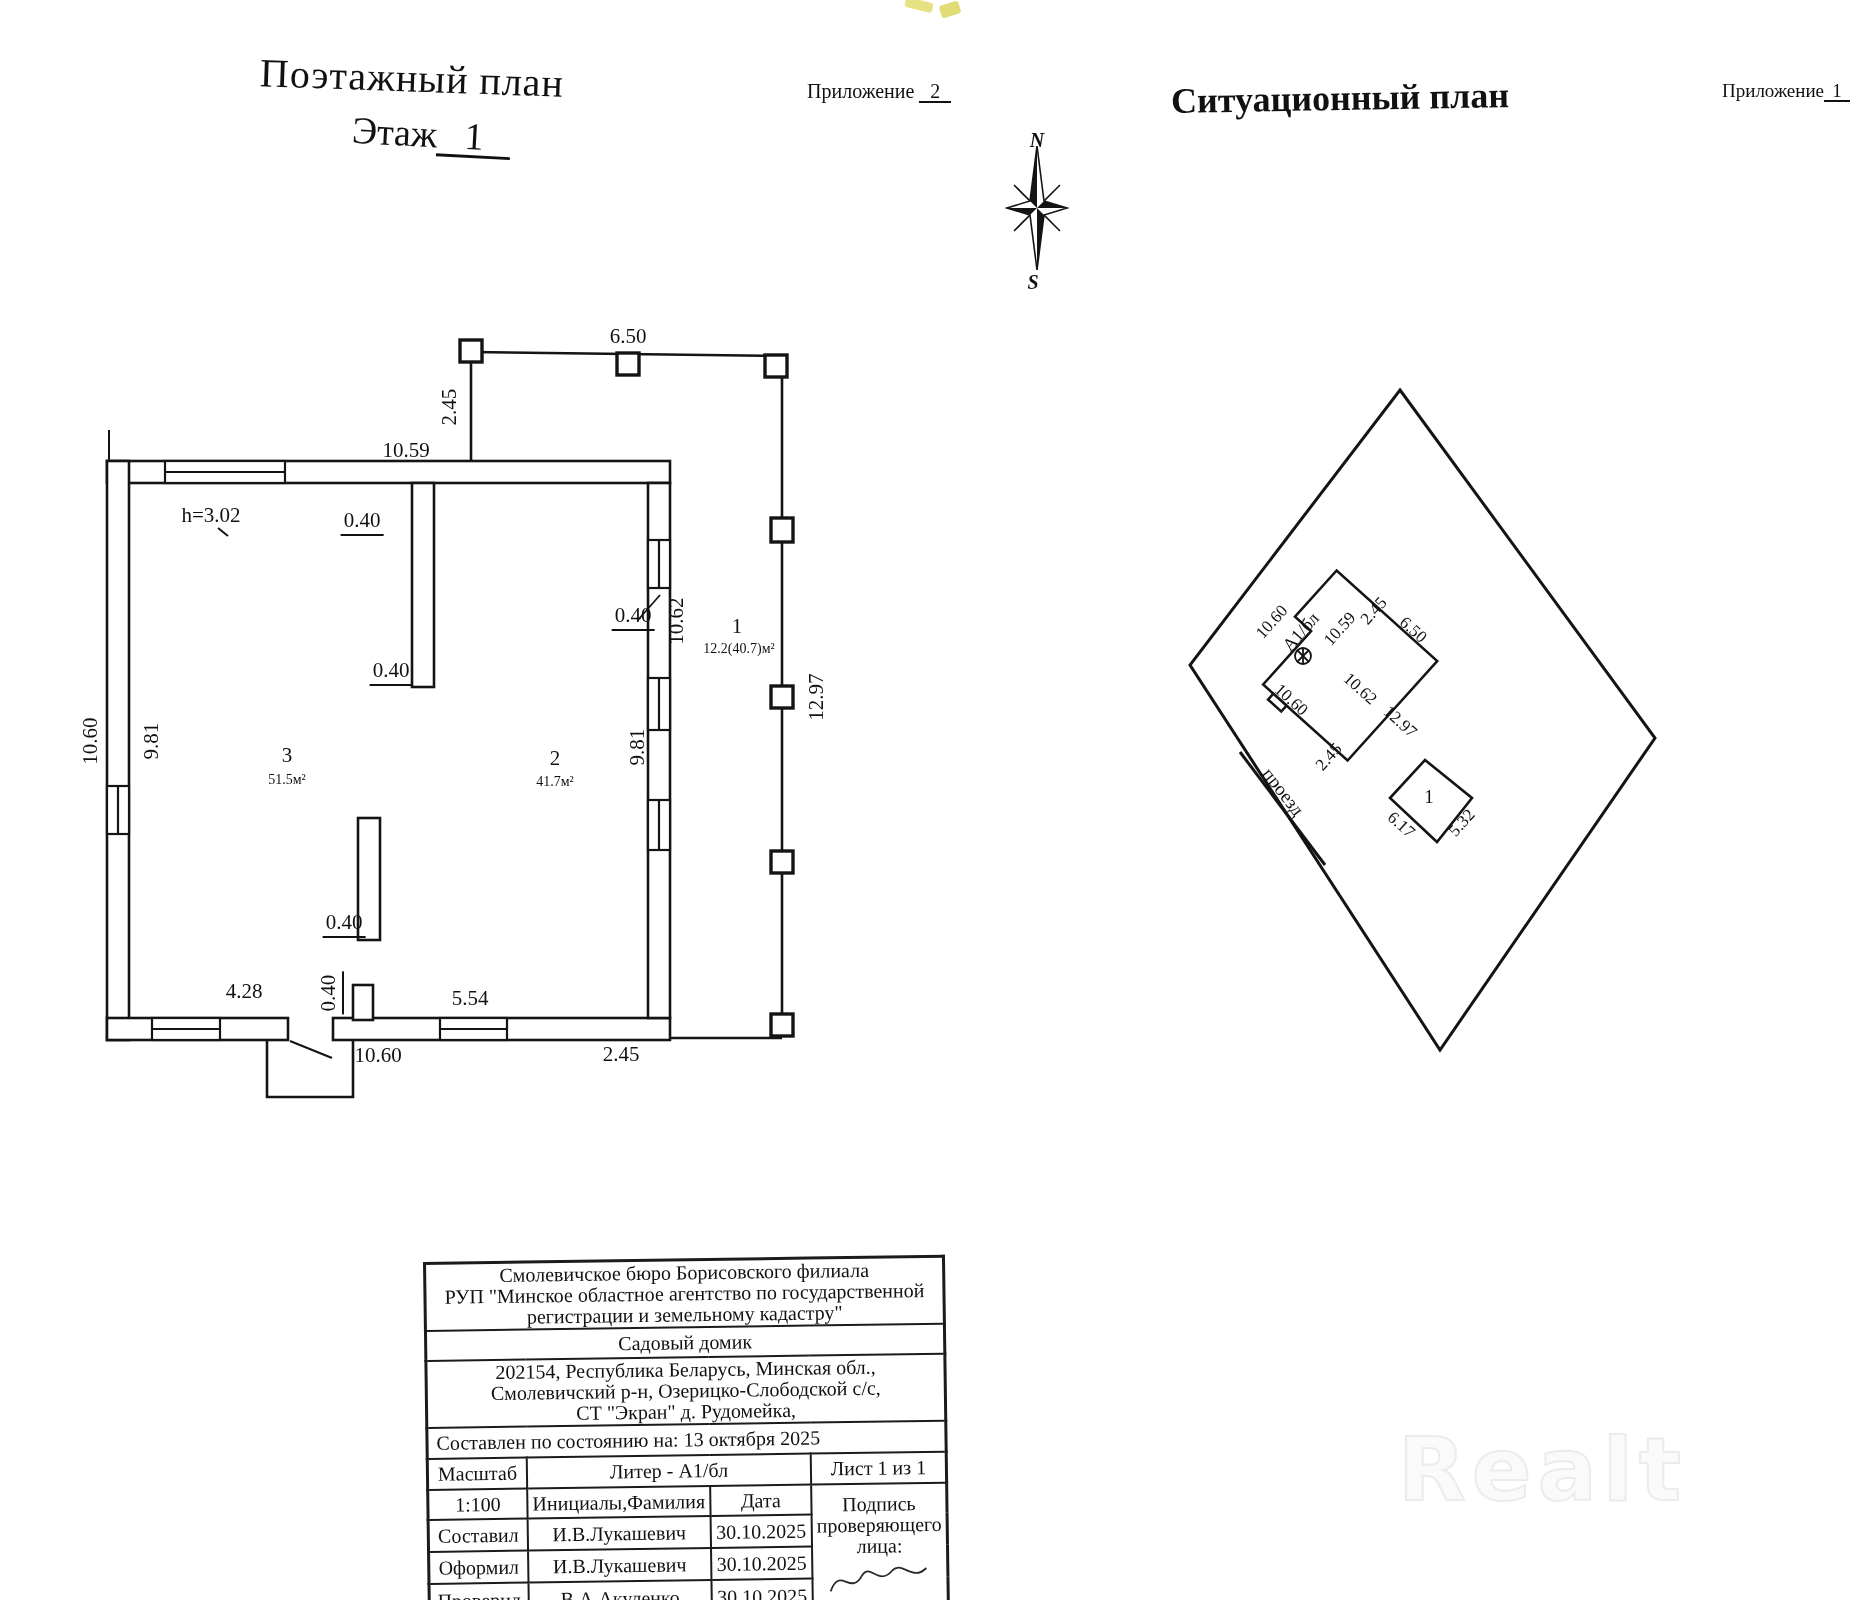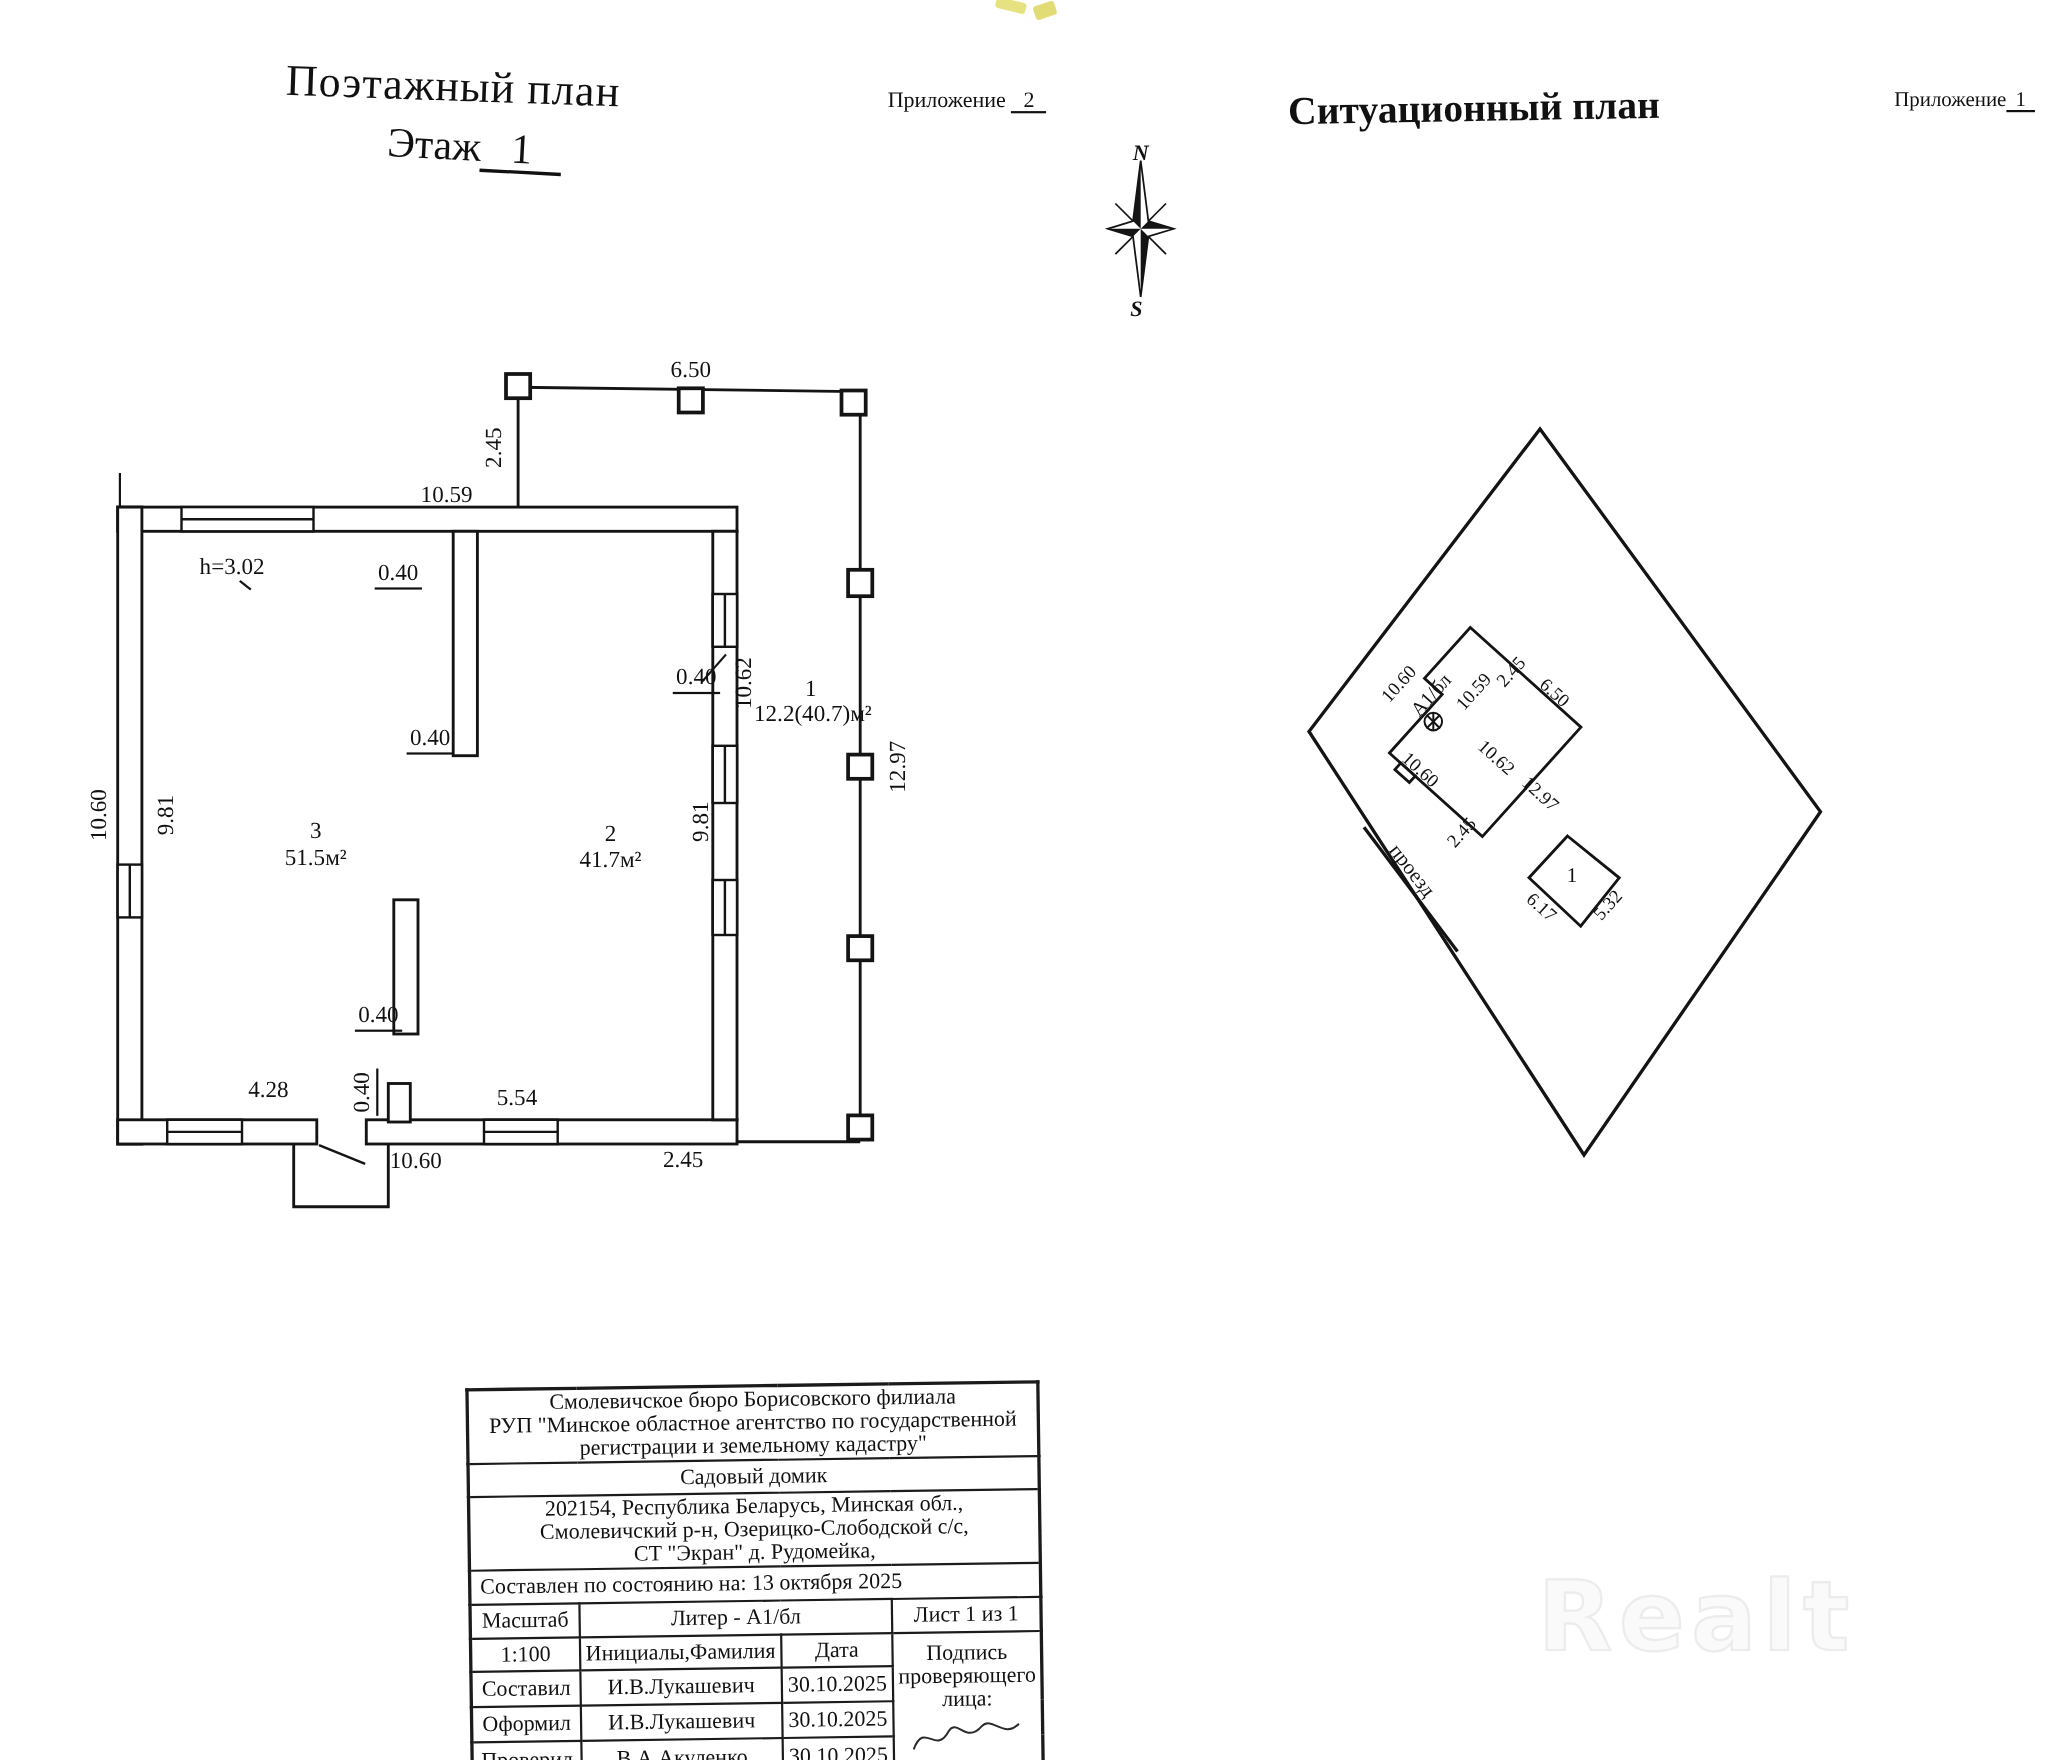--- a/index.html
+++ b/index.html
@@ -11,21 +11,21 @@
   .lbl.ul{border-bottom:2px solid #111;padding:0 3px 1px 3px;}
   .lbl.ul.v{transform:translate(-50%,-50%) rotate(-90deg);}
   .sit{font-size:17px;}
   .title-main{position:absolute;font-size:40px;letter-spacing:1px;transform:translate(-50%,-50%) rotate(2deg);white-space:nowrap;}
   .floor-line{position:absolute;font-size:38px;transform:rotate(3deg);white-space:nowrap;}
   .appx{position:absolute;font-size:20px;white-space:nowrap;}
   .uline{display:inline-block;border-bottom:3px solid #111;text-align:center;line-height:1;}
   .sit-title{position:absolute;font-size:36px;font-weight:600;transform:translate(-50%,-50%) rotate(-1deg);white-space:nowrap;}
   .compass-letter{position:absolute;font-style:italic;font-weight:bold;font-size:20px;transform:translate(-50%,-50%);}
   .room-num{font-size:21px;}
-  .room-area{font-size:21px;}
+  .room-area{font-size:14px;}
   
   .tb{position:absolute;left:423px;top:1262px;width:522px;border-collapse:collapse;
       transform:rotate(-0.8deg);transform-origin:0 0;font-size:20px;line-height:1.05;}
   .tb td{border:2px solid #1b1b1b;text-align:center;padding:1px 4px;vertical-align:middle;}
   .tb{border:3px solid #1b1b1b;}
   .sig-cell{vertical-align:top;}
   .watermark{position:absolute;left:1398px;top:1418px;font-family:"DejaVu Sans","Liberation Sans",sans-serif;
       font-size:88px;font-weight:800;letter-spacing:6px;color:#fafafa;
       -webkit-text-stroke:2px #ececec;text-shadow:0 0 2px #e9e9e9;}
   .ymark{position:absolute;border-radius:3px;opacity:.85;}

